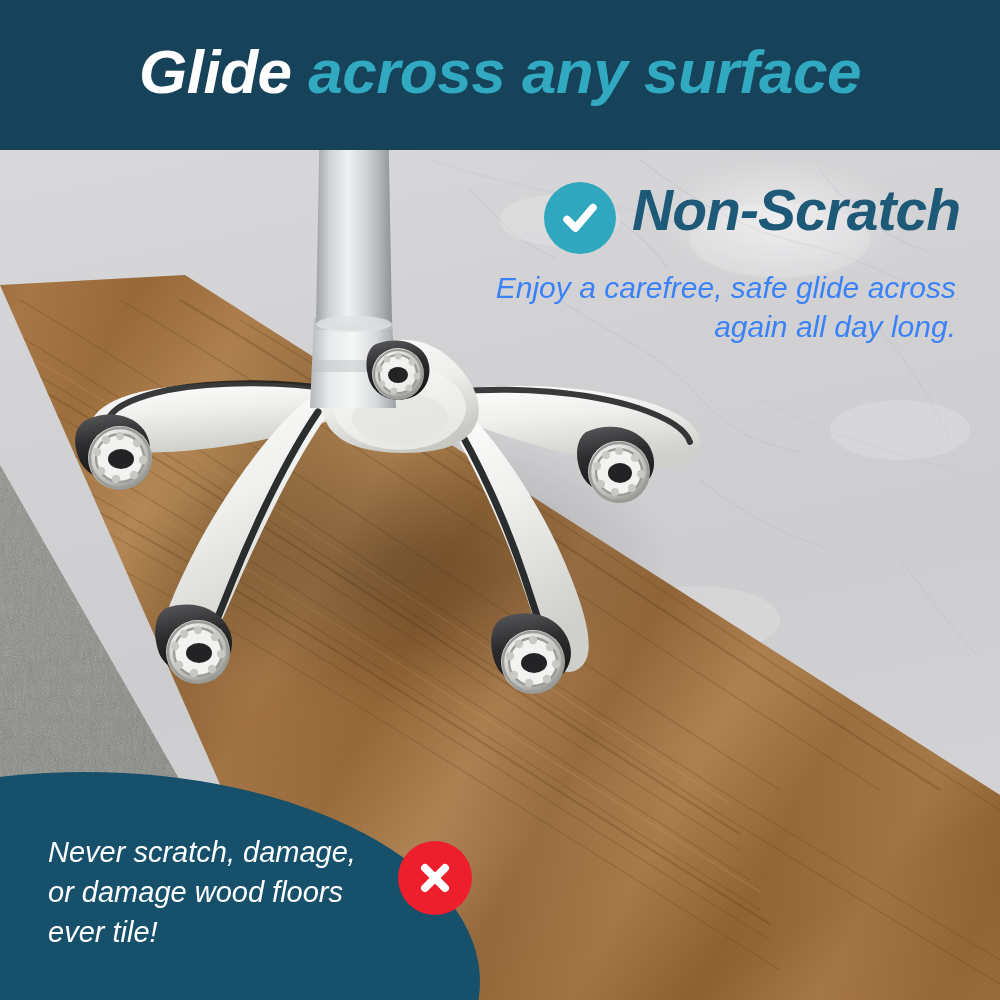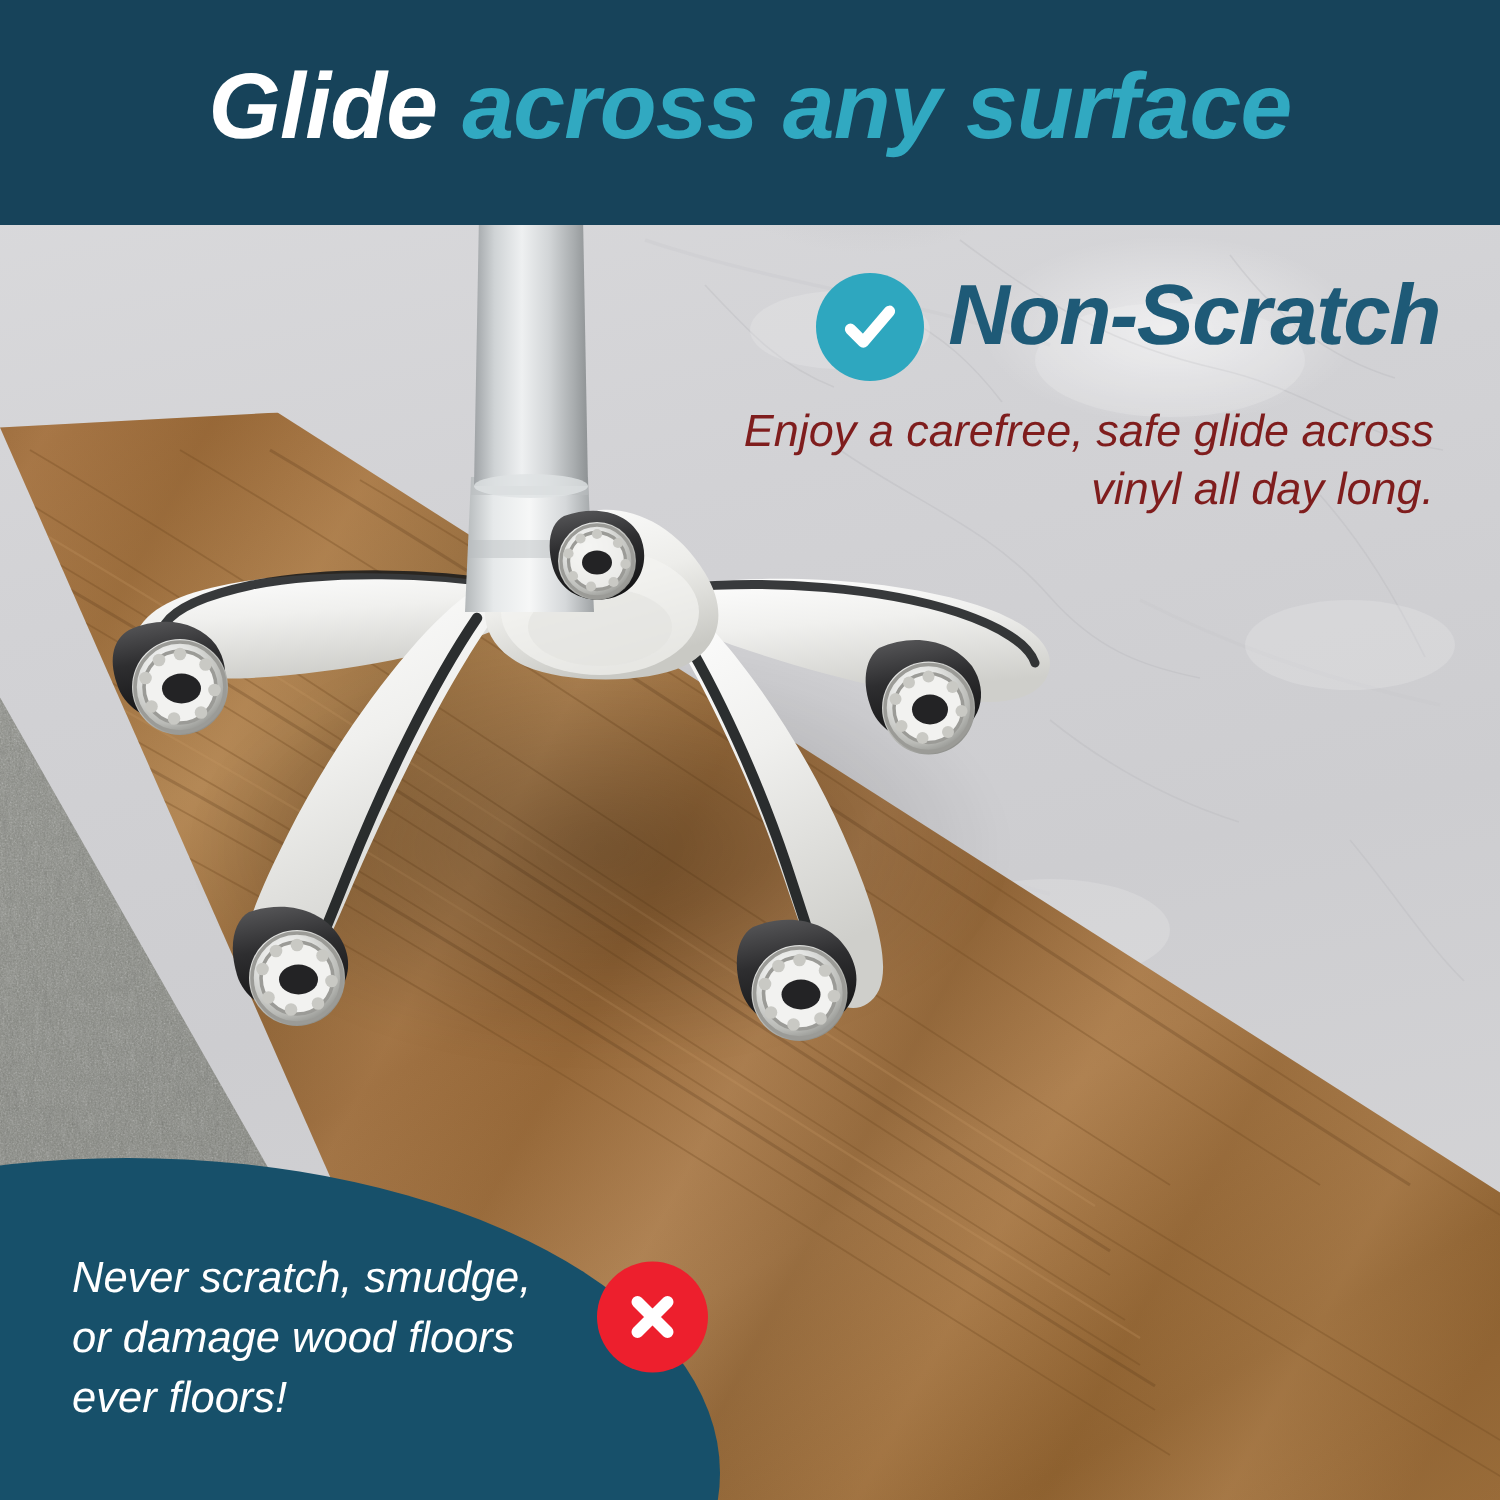--- a/index.html
+++ b/index.html
@@ -83,21 +83,21 @@
   }
   .checkBadge{
     width:72px;height:72px;border-radius:50%;background:#2ea7bf;
     flex:0 0 auto;display:flex;align-items:center;justify-content:center;
   }
   .featureTitle{
     font-size:57px;font-weight:bold;color:#1e5a77;line-height:1;
     letter-spacing:-1px;white-space:nowrap;
   }
   .featureBody{
-    text-align:right;font-size:30px;line-height:1.30;color:#7f1d1d;
+    text-align:right;font-size:30px;line-height:1.30;color:#3b82f6;
     padding-right:4px;
   }
   .featureBody div{white-space:nowrap;}
 
   
   .callout{
     position:absolute;left:-310px;top:772px;width:790px;height:420px;
     background:#17506a;border-radius:50%;
   }
   .calloutText{
@@ -406,29 +406,29 @@
     <div class="featureHead">
       <span class="checkBadge">
         <svg width="44" height="44" viewBox="0 0 44 44" aria-hidden="true">
           <path d="M9 23.5 L17.5 32 L35 11.5" fill="none" stroke="#ffffff" stroke-width="7.5" stroke-linecap="round" stroke-linejoin="round"></path>
         </svg>
       </span>
       <span class="featureTitle">Non-Scratch</span>
     </div>
     <div class="featureBody">
       <div>Enjoy a carefree, safe glide across</div>
-      <div>vinyl all day long.</div>
+      <div>again all day long.</div>
     </div>
   </div>
 
   <div class="callout"></div>
   <div class="calloutText">
-    <div>Never scratch, smudge,</div>
+    <div>Never scratch, damage,</div>
     <div>or damage wood floors</div>
-    <div>ever floors!</div>
+    <div>ever tile!</div>
   </div>
   <div class="xBadge">
     <svg width="44" height="44" viewBox="0 0 44 44" aria-hidden="true">
       <path d="M12 12 L32 32 M32 12 L12 32" fill="none" stroke="#ffffff" stroke-width="8" stroke-linecap="round"></path>
     </svg>
   </div>
 
 </div>
 
 </body></html>

